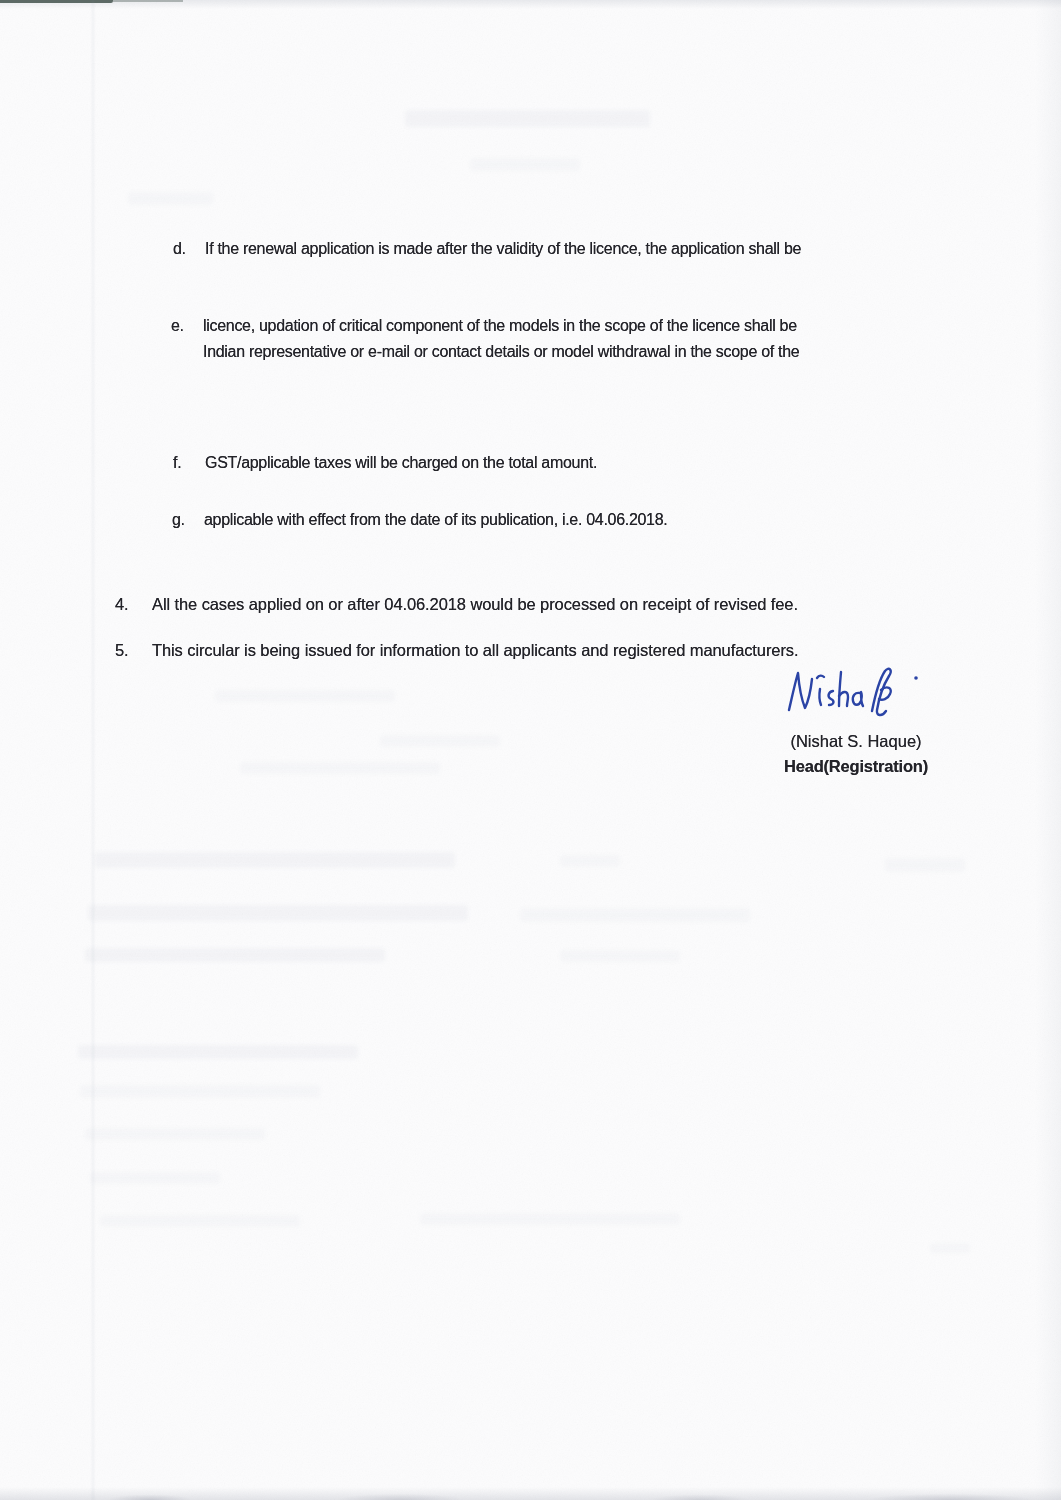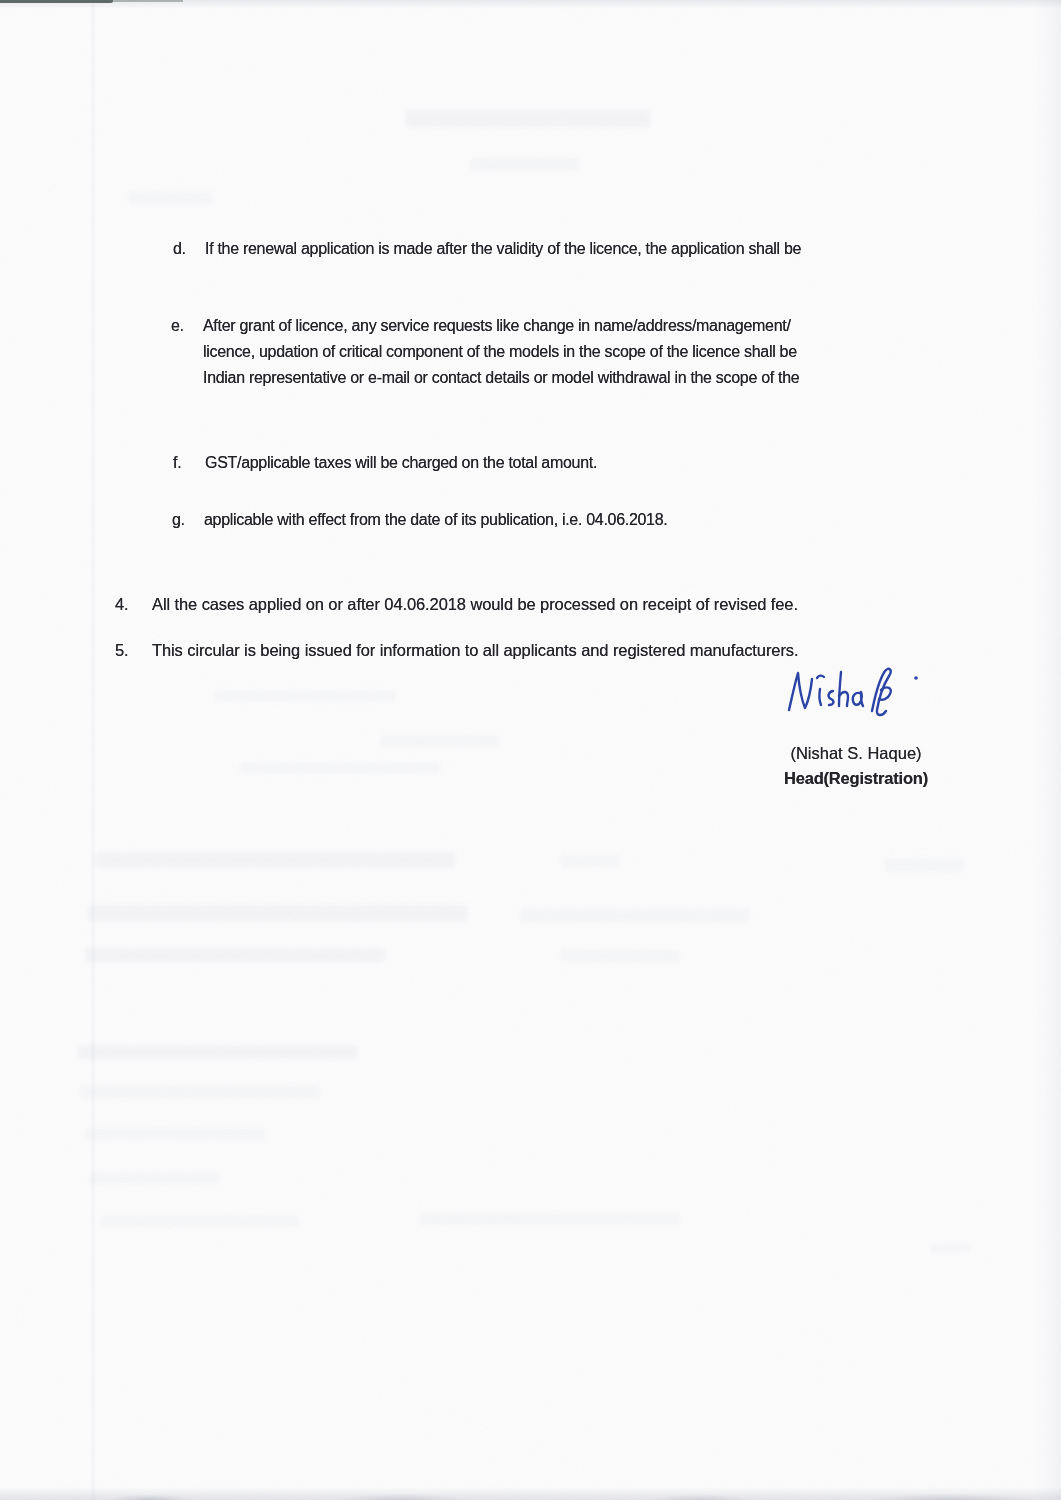--- a/index.html
+++ b/index.html
@@ -77,21 +77,21 @@
   .li .li-label { position: absolute; left: 0; top: 0; }
   .li .li-text { position: absolute; left: 32px; top: 0; white-space: nowrap; }
   .li.numbered { font-size: 16.5px; letter-spacing: -0.1px; }
   .li.numbered .li-text { left: 37px; }
   .li.item-g { line-height: 29px; }
 
   
   .signature-block { position: absolute; left: 700px; top: 664px; width: 312px; text-align: center; }
   .signature-svg { display: block; margin: 0 auto 0 84px; }
   .signer-name {
-    font-size: 16.5px; line-height: 25px; margin-top: 19px;
+    font-size: 16.5px; line-height: 25px; margin-top: 7px;
     text-shadow: 0 0 0.5px rgba(35,35,42,0.8); filter: blur(0.15px);
   }
   .signer-title {
     font-size: 16.5px; font-weight: bold; line-height: 25px; letter-spacing: -0.2px;
     text-shadow: 0 0 0.4px rgba(35,35,42,0.7); filter: blur(0.15px);
   }
 </style>
 </head>
 <body>
 
@@ -138,21 +138,20 @@
     <div class="li lettered" style="left:173px;top:236px;">
       <span class="li-label">d.</span>
       <div class="li-text">
         <div>If the renewal application is made after the validity of the licence, the application shall be</div>
       </div>
     </div>
 
     <div class="li lettered" style="left:171px;top:313px;">
       <span class="li-label">e.</span>
       <div class="li-text">
-        <div>After grant of licence, any service requests like change in name/address/management/</div>
         <div>licence, updation of critical component of the models in the scope of the licence shall be</div>
         <div>Indian representative or e-mail or contact details or model withdrawal in the scope of the</div>
       </div>
     </div>
 
     <div class="li lettered" style="left:173px;top:450px;">
       <span class="li-label">f.</span>
       <div class="li-text">
         <div>GST/applicable taxes will be charged on the total amount.</div>
       </div>

